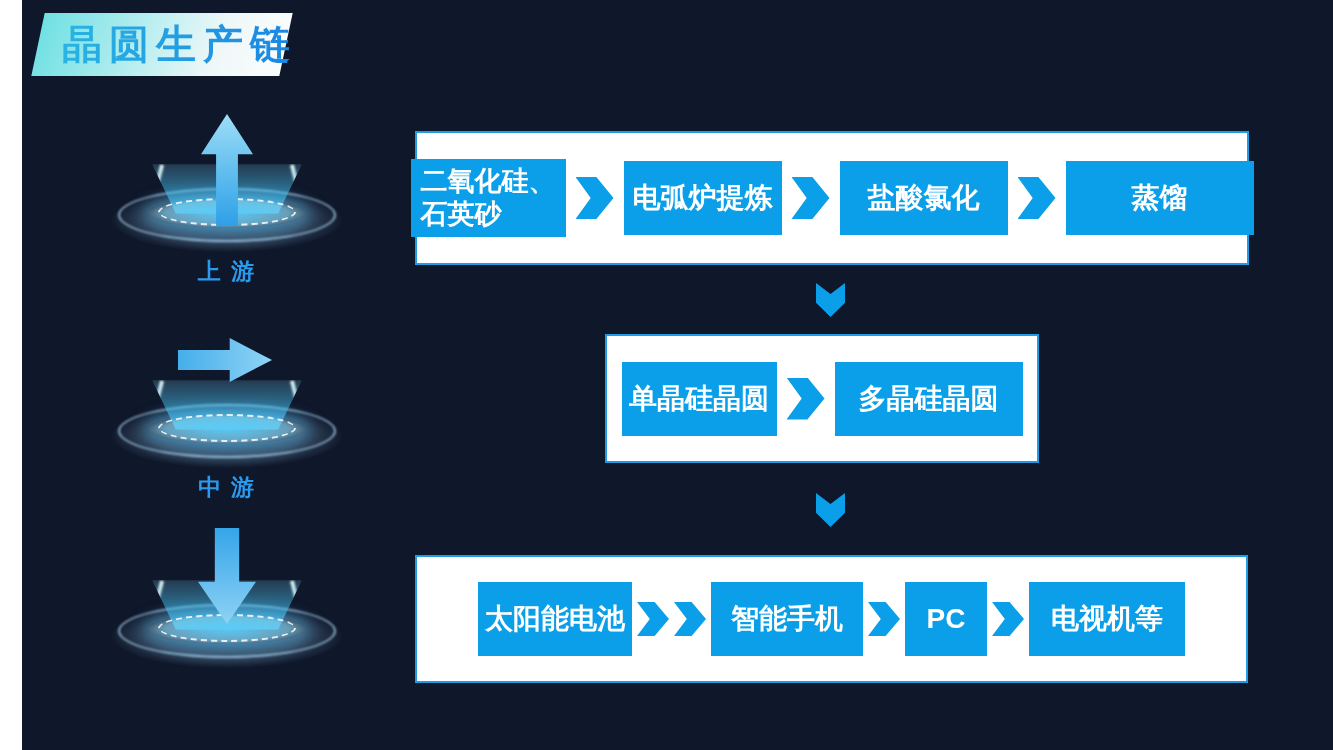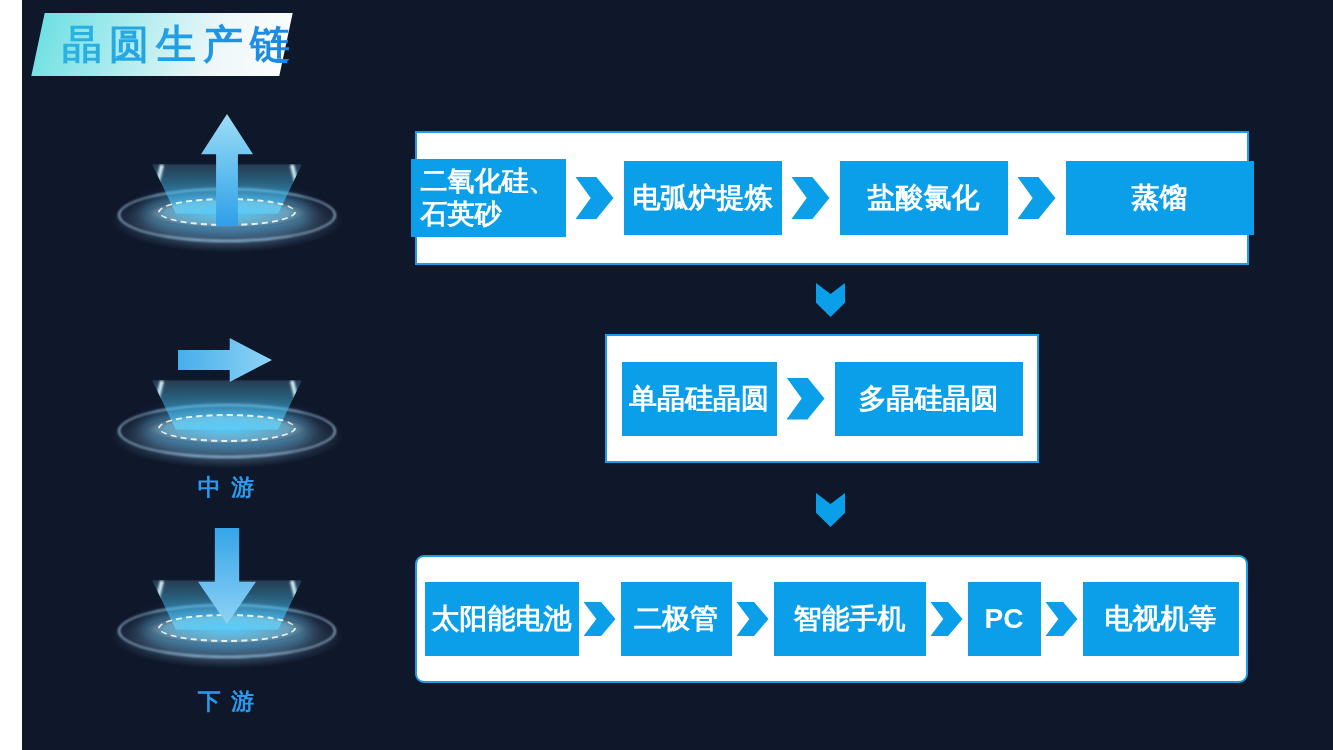--- a/index.html
+++ b/index.html
@@ -38,29 +38,29 @@
     clip-path:polygon(50% 0,100% 36%,71% 36%,71% 100%,29% 100%,29% 36%,0 36%);
     background:linear-gradient(to bottom,#9eddf7 0%,#63bfef 50%,#2f9fe8 100%);}
   .arrow-right{left:66px;top:16px;width:94px;height:44px;
     clip-path:polygon(0 27%,55% 27%,55% 0,100% 50%,55% 100%,55% 73%,0 73%);
     background:linear-gradient(to right,#46aeea 0%,#8fd4f6 100%);}
   .arrow-down{left:50%;transform:translateX(-50%);top:6px;width:58px;height:96px;
     clip-path:polygon(29% 0,71% 0,71% 56%,100% 56%,50% 100%,0 56%,29% 56%);
     background:linear-gradient(to bottom,#35a5e9 0%,#8ed2f4 100%);}
   .stage-label{position:absolute;left:90px;width:230px;text-align:center;
     font-size:23px;font-weight:800;color:var(--label);letter-spacing:2px;}
-  .label-1{top:256px;}  .label-2{top:472px;}  .label-3{top:686px;}
+  .label-1{top:256px;}  .label-2{top:472px;font-family:Liberation Serif, serif;}  .label-3{top:686px;}
   .platform-1{top:106px;} .platform-2{top:322px;} .platform-3{top:522px;}
 
   
   .flow-container{position:absolute;background:#fff;border:2px solid var(--border);
     display:flex;align-items:center;justify-content:center;}
   .row-0{left:393px;top:131px;width:830px;height:130px;gap:10px;}
   .row-1{left:583px;top:334px;width:430px;height:125px;gap:10px;}
-  .row-2{left:393px;top:555px;width:829px;height:124px;gap:5px;border-radius:9px;}
+  .row-2{left:393px;top:555px;width:829px;height:124px;gap:5px;}
 
   .step-box{background:var(--blue);color:#fff;font-weight:700;font-size:28px;
     height:74px;display:flex;align-items:center;justify-content:center;
     text-align:center;white-space:pre-line;flex:0 0 auto;}
   .step-box.two-line{height:78px;font-size:27px;line-height:1.22;text-align:left;}
   .step-arrow{flex:0 0 auto;width:38px;height:42px;background:var(--blue);
     clip-path:polygon(0 0,55% 0,100% 50%,55% 100%,0 100%,40% 50%);}
   .row-2 .step-arrow{width:32px;height:34px;}
 
   .chevron-down{position:absolute;width:29px;height:34px;background:var(--blue);
@@ -77,40 +77,40 @@
   <h1 class="page-title">晶圆生产链</h1>
 
   <div class="platform platform-1">
     <div class="p-glow"></div>
     <div class="p-ring-outer"></div>
     <div class="p-bowl"></div>
     <div class="p-rim"></div>
     <div class="p-dash"></div>
     <div class="p-arrow arrow-up"></div>
   </div>
+  <div class="stage-label label-1">上 游</div>
 
   <div class="platform platform-2">
     <div class="p-glow"></div>
     <div class="p-ring-outer"></div>
     <div class="p-bowl"></div>
     <div class="p-rim"></div>
     <div class="p-dash"></div>
     <div class="p-arrow arrow-right"></div>
   </div>
   <div class="stage-label label-2">中 游</div>
 
   <div class="platform platform-3">
     <div class="p-glow"></div>
     <div class="p-ring-outer"></div>
     <div class="p-bowl"></div>
     <div class="p-rim"></div>
     <div class="p-dash"></div>
     <div class="p-arrow arrow-down"></div>
   </div>
-  <div class="stage-label label-3">下 游</div>
 
   <div class="flow-container row-0 flow-row">
       <div class="step-box two-line" style="width: 155px;">二氧化硅、
 石英砂</div>
       <div class="step-arrow"></div>
       <div class="step-box" style="width: 158px;">电弧炉提炼</div>
       <div class="step-arrow"></div>
       <div class="step-box" style="width: 168px;">盐酸氯化</div>
       <div class="step-arrow"></div>
       <div class="step-box" style="width: 188px;">蒸馏</div>
@@ -118,22 +118,21 @@
   <div class="chevron-down chev-1"></div>
   <div class="flow-container row-1 flow-row">
       <div class="step-box" style="width: 155px;">单晶硅晶圆</div>
       <div class="step-arrow"></div>
       <div class="step-box" style="width: 188px; font-family: Liberation Serif, serif;">多晶硅晶圆</div>
     </div>
   <div class="chevron-down chev-2"></div>
   <div class="flow-container row-2 flow-row">
       <div class="step-box" style="width: 154px;">太阳能电池</div>
       <div class="step-arrow"></div>
-      <div class="step-box" style="width: 111px;">二极管</div>
       <div class="step-arrow"></div>
       <div class="step-box" style="width: 152px;">智能手机</div>
       <div class="step-arrow"></div>
-      <div class="step-box" style="width: 73px;">PC</div>
+      <div class="step-box" style="width: 82px;">PC</div>
       <div class="step-arrow"></div>
       <div class="step-box" style="width: 156px;">电视机等</div>
     </div>
 
 </div>
 
 </body></html>

